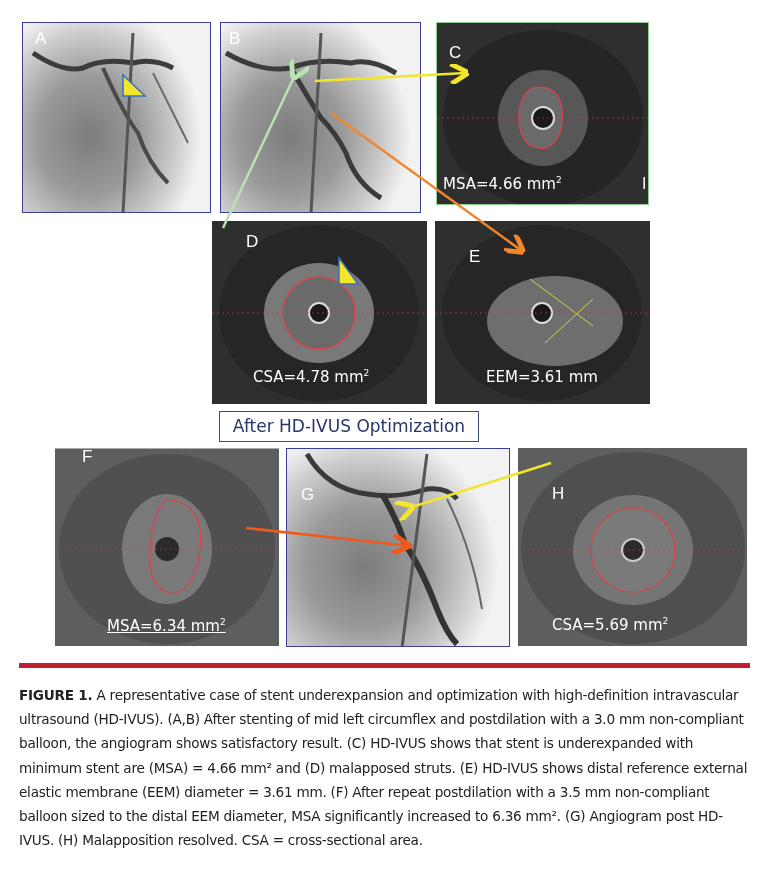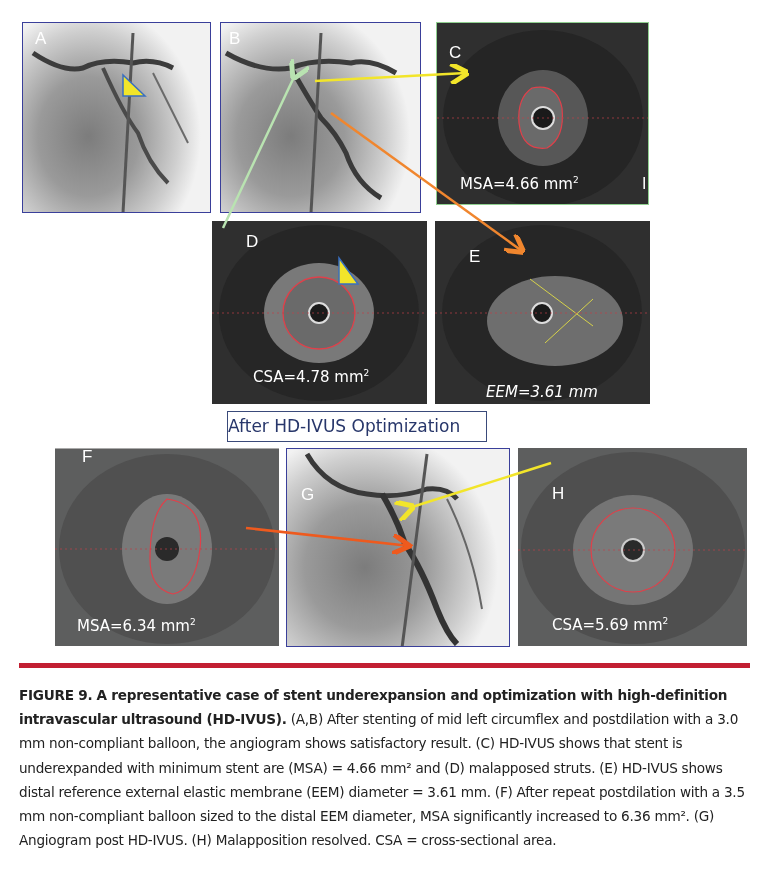--- a/index.html
+++ b/index.html
@@ -6,24 +6,24 @@
   body { width:770px; height:892px; position:relative; overflow:hidden; font-family:"DejaVu Sans", sans-serif; }
   .panel { position:absolute; overflow:hidden; box-sizing:border-box; }
   .angio { background:
       radial-gradient(ellipse 60% 70% at 35% 60%, #7c7c7c 0%, #9a9a9a 45%, #cfcfcf 80%, #f2f2f2 100%);
       border:1.5px solid #3a3f9a; }
   .ivus-dark { background:#2f2f2f; }
   .ivus-gray { background:#5d5e5e; }
   .panel-label { position:absolute; color:#ffffff; font-family:"Liberation Sans", sans-serif; font-size:17px; }
   .measure { position:absolute; color:#ffffff; font-family:"DejaVu Sans", sans-serif; font-size:15px; white-space:nowrap; }
   .measure sup { font-size:9px; }
-  .banner { position:absolute; left:227px; top:411px; width:260px; height:31px; box-sizing:border-box; border:1.5px solid #3a4a7a; background:#ffffff; color:#27366a; font-family:"DejaVu Sans", sans-serif; font-size:17px; line-height:29px; text-align:left; }
+  .banner { position:absolute; left:219px; top:411px; width:260px; height:31px; box-sizing:border-box; border:1.5px solid #3a4a7a; background:#ffffff; color:#27366a; font-family:"DejaVu Sans", sans-serif; font-size:17px; line-height:29px; text-align:center; }
   .redrule { position:absolute; left:19px; top:663px; width:731px; height:5px; background:#c21f32; }
   .caption { position:absolute; left:19px; top:683px; width:735px; font-family:"DejaVu Sans", sans-serif; font-size:13.6px; line-height:24.2px; color:#222; letter-spacing:-0.25px; }
-  .caption b { font-weight:bold; }
+  .caption b { font-weight:normal; }
   .caption .fig { font-weight:bold; }
   svg.overlay { position:absolute; left:0; top:0; pointer-events:none; }
 </style>
 </head>
 <body>
 
 <div class="panel angio" style="left:22px;top:22px;width:189px;height:191px;">
   <svg width="189" height="191">
     <path d="M10 30 Q40 50 60 45 Q80 35 110 40 Q130 35 150 45" stroke="#3c3c3c" stroke-width="5" fill="none"></path>
     <path d="M80 45 Q100 90 115 110 Q125 140 145 160" stroke="#4a4a4a" stroke-width="4" fill="none"></path>
@@ -47,21 +47,21 @@
 
 <div class="panel ivus-dark" style="left:436px;top:22px;width:213px;height:183px;border:1px solid #8fcf8f;">
   <svg width="213" height="183">
     <ellipse cx="106" cy="95" rx="100" ry="88" fill="#252525"></ellipse>
     <ellipse cx="106" cy="95" rx="45" ry="48" fill="#7a7a7a" opacity="0.6"></ellipse>
     <path d="M95 65 Q120 60 125 85 Q128 115 110 125 Q85 128 82 100 Q80 75 95 65Z" fill="#6a6a6a" stroke="#e0404a" stroke-width="1.2"></path>
     <circle cx="106" cy="95" r="11" fill="#1a1a1a" stroke="#ddd" stroke-width="2"></circle>
     <line x1="0" y1="95" x2="213" y2="95" stroke="#c04048" stroke-width="0.7" stroke-dasharray="2,3"></line>
   </svg>
   <span class="panel-label" style="left:12px;top:20px;">C</span>
-  <span class="measure" style="left:23px;top:152px;"><span>MSA=4.66 mm</span><sup>2</sup></span>
+  <span class="measure" style="left:6px;top:152px;"><span>MSA=4.66 mm</span><sup>2</sup></span>
   <span class="measure" style="left:205px;top:152px;">I</span>
 </div>
 
 <div class="panel ivus-dark" style="left:212px;top:221px;width:215px;height:183px;">
   <svg width="215" height="183">
     <ellipse cx="107" cy="92" rx="100" ry="88" fill="#262626"></ellipse>
     <ellipse cx="107" cy="92" rx="55" ry="50" fill="#bdbdbd" opacity="0.55"></ellipse>
     <circle cx="107" cy="92" r="36" fill="#6a6a6a" stroke="#e0404a" stroke-width="1.3"></circle>
     <circle cx="107" cy="92" r="10" fill="#1a1a1a" stroke="#ddd" stroke-width="2"></circle>
     <line x1="0" y1="92" x2="215" y2="92" stroke="#c04048" stroke-width="0.7" stroke-dasharray="2,3"></line>
@@ -76,35 +76,35 @@
 <div class="panel ivus-dark" style="left:435px;top:221px;width:215px;height:183px;">
   <svg width="215" height="183">
     <ellipse cx="107" cy="92" rx="100" ry="88" fill="#262626"></ellipse>
     <ellipse cx="120" cy="100" rx="68" ry="45" fill="#b5b5b5" opacity="0.5"></ellipse>
     <line x1="95" y1="58" x2="158" y2="105" stroke="#d6d24a" stroke-width="1"></line>
     <line x1="110" y1="122" x2="158" y2="78" stroke="#d6d24a" stroke-width="1"></line>
     <circle cx="107" cy="92" r="10" fill="#1a1a1a" stroke="#ddd" stroke-width="2"></circle>
     <line x1="0" y1="92" x2="215" y2="92" stroke="#c04048" stroke-width="0.7" stroke-dasharray="2,3"></line>
   </svg>
   <span class="panel-label" style="left:34px;top:26px;">E</span>
-  <span class="measure" style="left:51px;top:162px;font-style:italic;"><span>EEM=3.61 mm</span><sup></sup></span>
+  <span class="measure" style="left:51px;top:147px;"><span>EEM=3.61 mm</span><sup></sup></span>
 </div>
 
 <div class="banner">After HD-IVUS Optimization</div>
 
 <div class="panel ivus-gray" style="left:55px;top:448px;width:224px;height:198px;border-top:1px solid #aaa;">
   <svg width="224" height="198">
     <ellipse cx="112" cy="100" rx="108" ry="95" fill="#505050"></ellipse>
     <ellipse cx="112" cy="100" rx="45" ry="55" fill="#9a9a9a" opacity="0.55"></ellipse>
     <path d="M112 50 Q150 55 145 100 Q140 140 118 145 Q95 140 95 110 Q95 65 112 50Z" fill="#7a7a7a" stroke="#e0404a" stroke-width="1.2"></path>
     <circle cx="112" cy="100" r="12" fill="#2a2a2a"></circle>
     <line x1="0" y1="100" x2="224" y2="100" stroke="#c04048" stroke-width="0.7" stroke-dasharray="2,3"></line>
   </svg>
   <span class="panel-label" style="left:27px;top:-2px;">F</span>
-  <span class="measure" style="left:22px;top:168px;"><span>MSA=6.34 mm</span><sup>2</sup></span>
+  <span class="measure" style="left:52px;top:168px;text-decoration:underline;"><span>MSA=6.34 mm</span><sup>2</sup></span>
 </div>
 
 <div class="panel angio" style="left:286px;top:448px;width:224px;height:199px;">
   <svg width="224" height="199">
     <path d="M20 5 Q40 40 80 45 Q110 50 140 40 Q160 38 170 50" stroke="#3a3a3a" stroke-width="5" fill="none"></path>
     <path d="M95 45 Q110 70 118 95 Q135 120 150 160 Q160 185 170 195" stroke="#333" stroke-width="6" fill="none"></path>
     <path d="M140 5 L115 199" stroke="#555" stroke-width="3" fill="none"></path>
     <path d="M160 50 Q185 100 195 160" stroke="#666" stroke-width="2" fill="none"></path>
   </svg>
   <span class="panel-label" style="left:14px;top:36px;">G</span>
@@ -139,15 +139,15 @@
   </defs>
   <line x1="466" y1="73" x2="315" y2="81" stroke="#f2e52a" stroke-width="2.5" marker-start="url(#ahY)"></line>
   <line x1="522" y1="251" x2="331" y2="113" stroke="#f0862e" stroke-width="2.5" marker-start="url(#ahO)"></line>
   <line x1="223" y1="228" x2="294" y2="77" stroke="#b9e3b1" stroke-width="2.5" marker-end="url(#ahG)"></line>
   <line x1="551" y1="463" x2="412" y2="507" stroke="#f2e52a" stroke-width="2.5" marker-end="url(#ahY)"></line>
   <line x1="246" y1="528" x2="410" y2="546" stroke="#ee5a1e" stroke-width="2.5" marker-end="url(#ahR)"></line>
 </svg>
 
 <div class="redrule"></div>
 <div class="caption">
-  <span class="fig">FIGURE 9.</span>
+  <span class="fig">FIGURE 1.</span>
   <b>A representative case of stent underexpansion and optimization with high-definition intravascular ultrasound (HD-IVUS).</b><span> (A,B) After stenting of mid left circumflex and postdilation with a 3.0 mm non-compliant balloon, the angiogram shows satisfactory result. (C) HD-IVUS shows that stent is underexpanded with minimum stent are (MSA) = 4.66 mm² and (D) malapposed struts. (E) HD-IVUS shows distal reference external elastic membrane (EEM) diameter = 3.61 mm. (F) After repeat postdilation with a 3.5 mm non-compliant balloon sized to the distal EEM diameter, MSA significantly increased to 6.36 mm². (G) Angiogram post HD-IVUS. (H) Malapposition resolved. CSA = cross-sectional area.</span>
 </div>
 
 </body></html>

